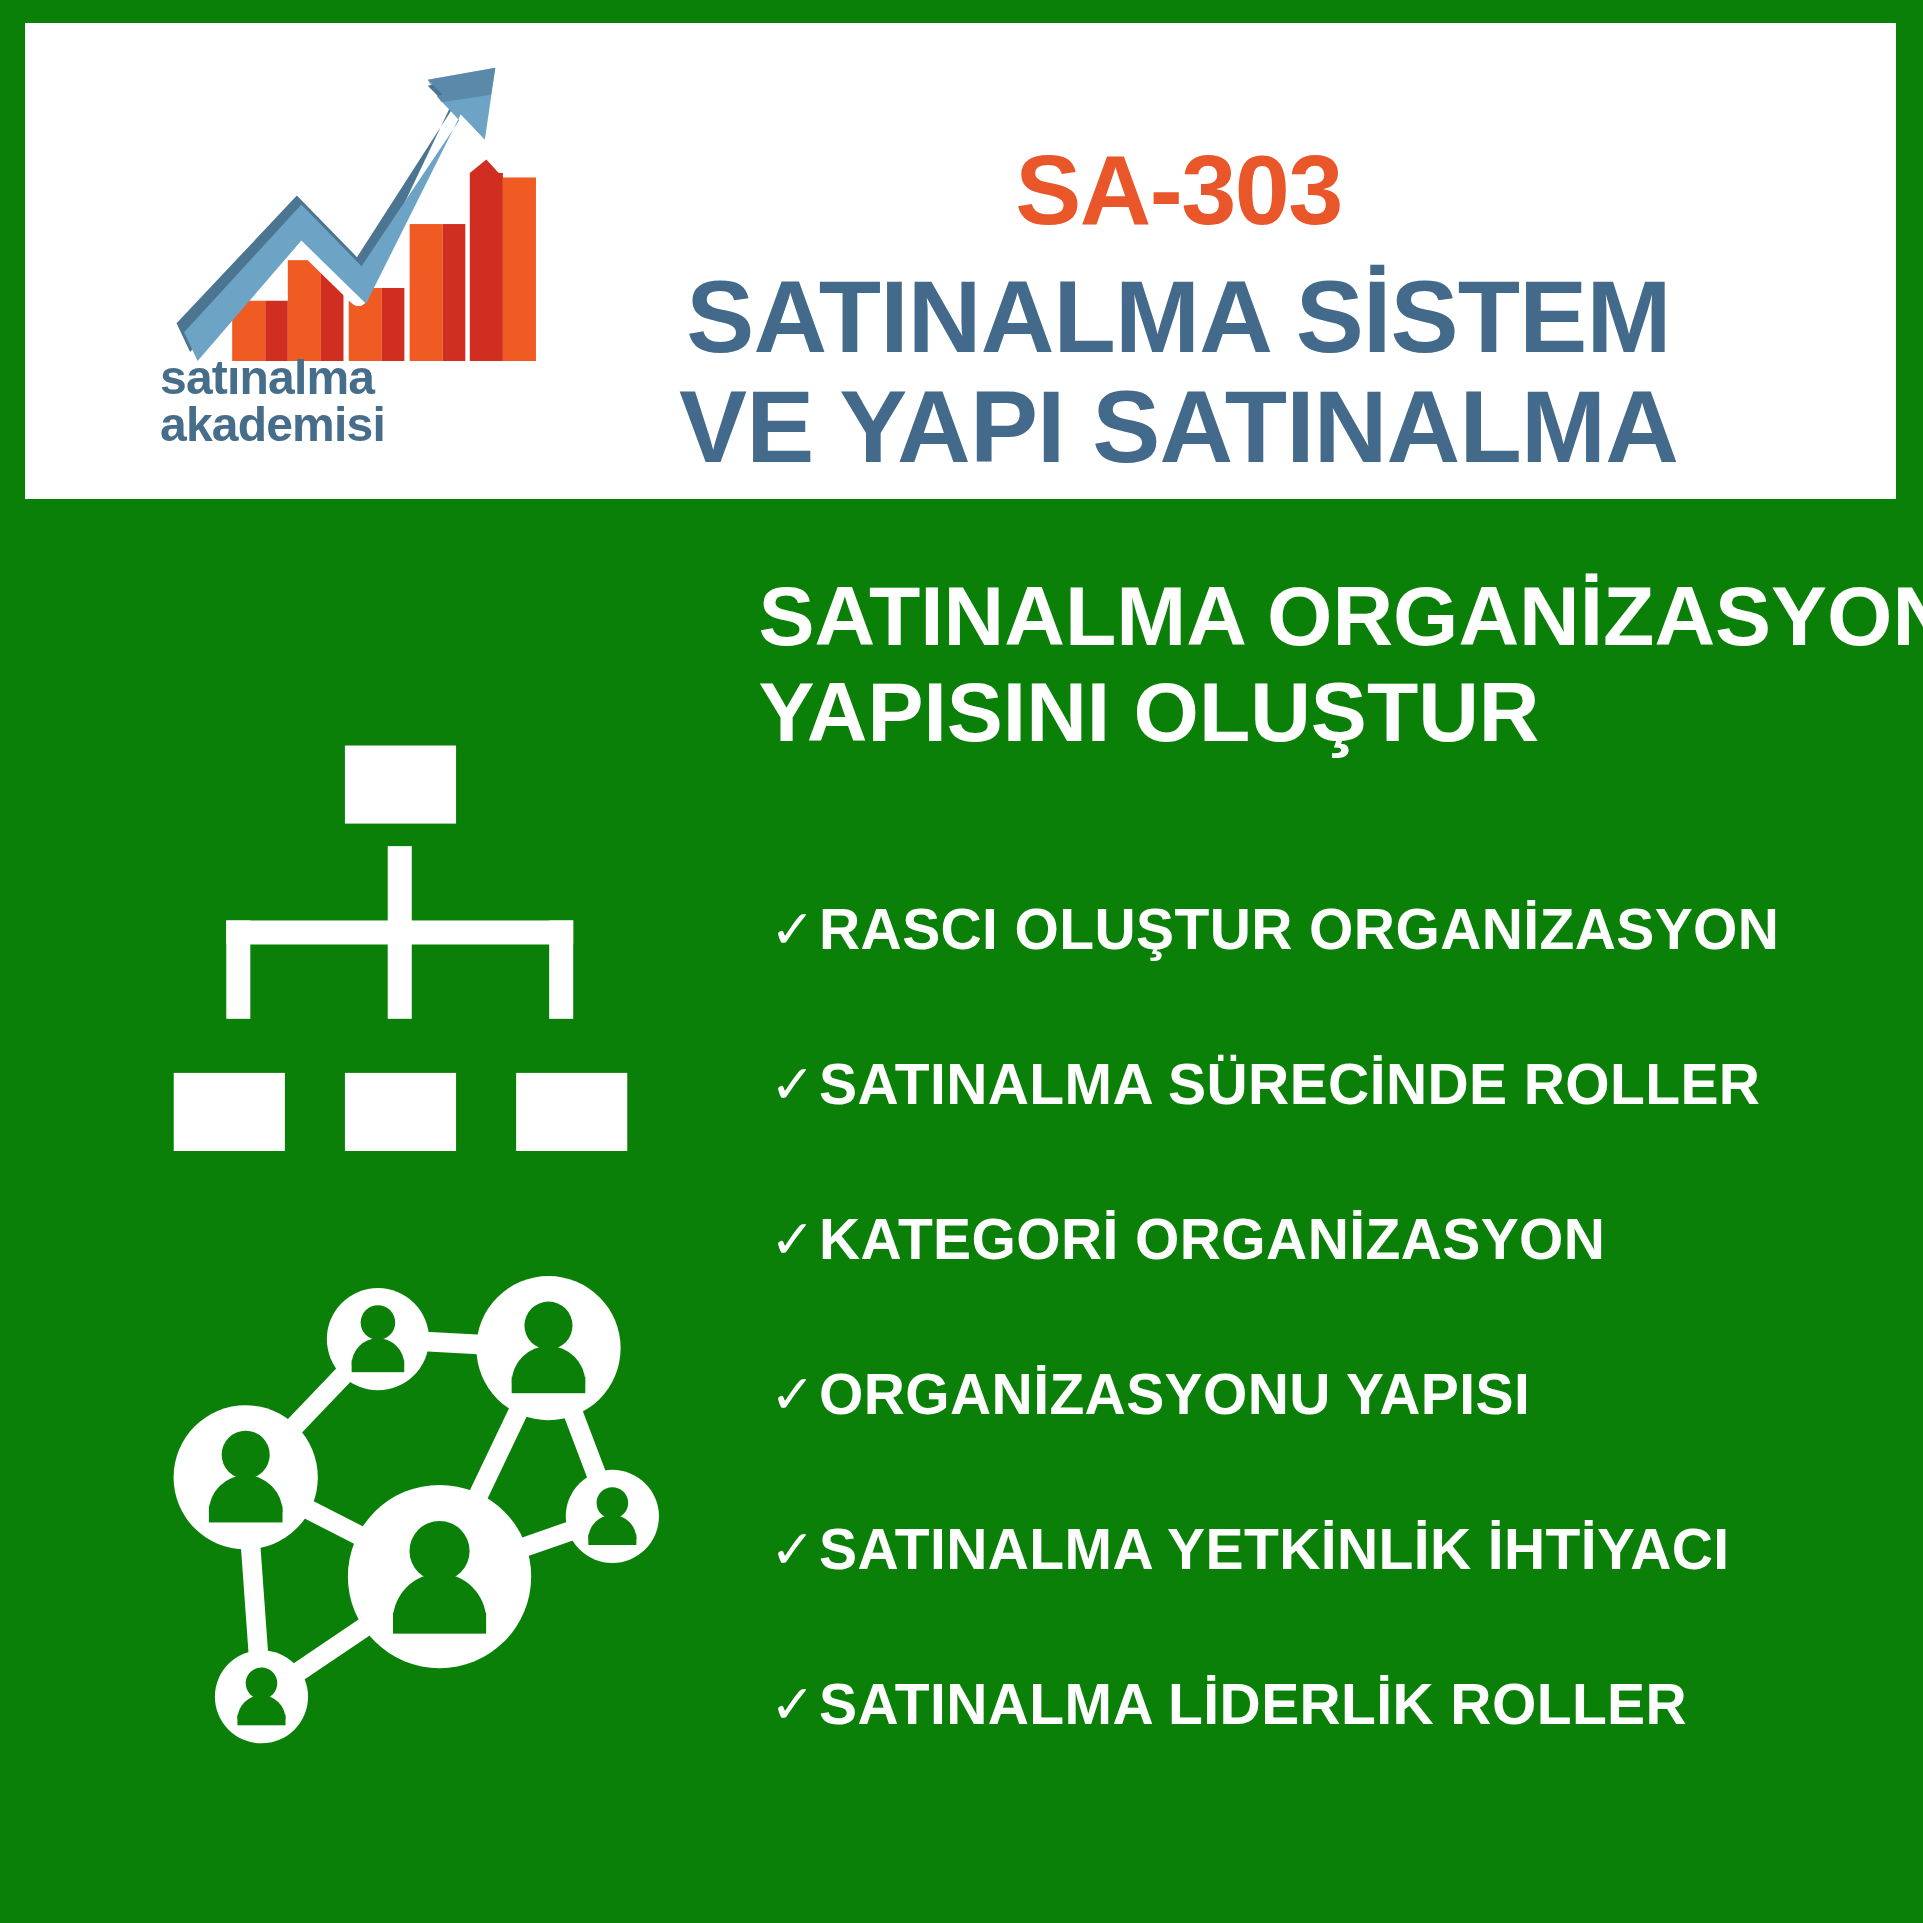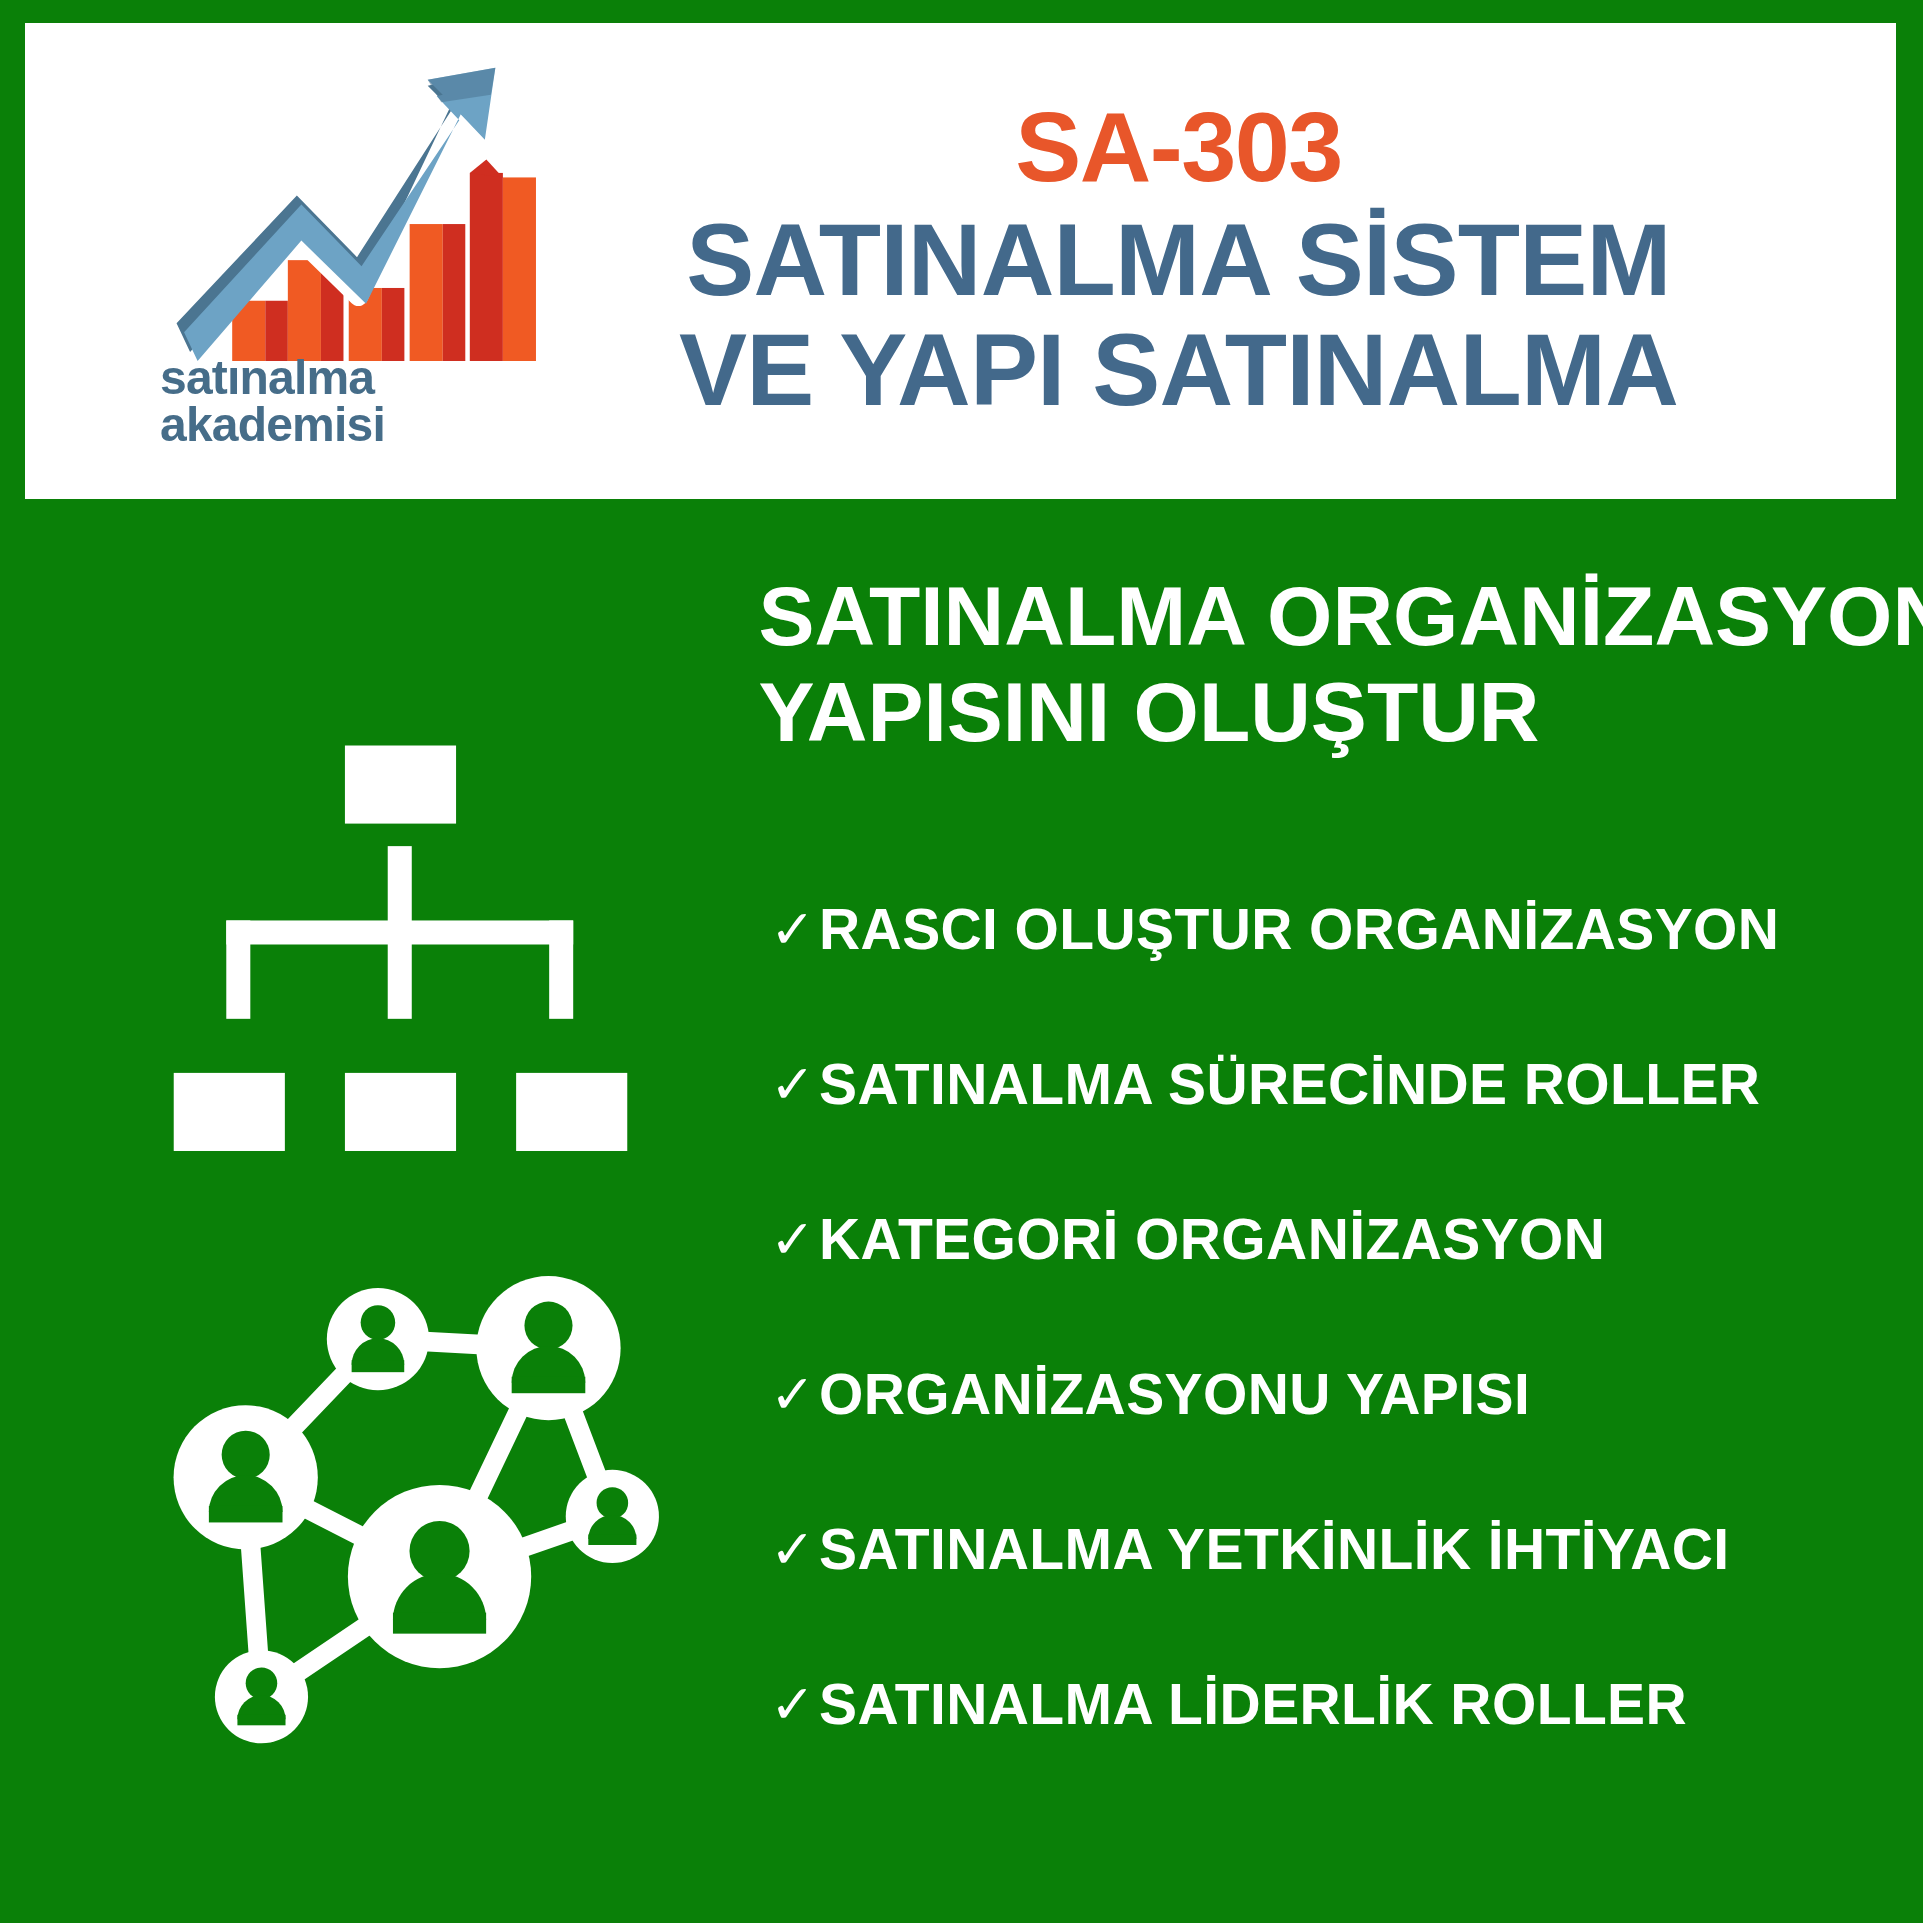--- a/index.html
+++ b/index.html
@@ -56,42 +56,42 @@
     letter-spacing: -0.8px;
   }
   .logo-wordmark .l2 { display: block; }
 
   
   .title-block {
     flex: 1 1 auto;
     height: 100%;
     display: flex;
     flex-direction: column;
-    justify-content: center;
+    justify-content: flex-end;
     align-items: center;
     padding-right: 30px;
     box-sizing: border-box;
   }
   .course-code {
     color: #e8562a;
     font-weight: bold;
     font-size: 99px;
     line-height: 1.05;
     letter-spacing: -1.5px;
     margin: 0 0 4.5px 0;
     text-align: center;
   }
   .course-title {
     color: #43698b;
     font-weight: bold;
     font-size: 102px;
     line-height: 1.08;
     letter-spacing: -0.8px;
     text-align: center;
-    margin: 1px;
+    margin: 16px;
     white-space: nowrap;
   }
   .course-title .tl { display: block; }
 
   
   .body-area {
     position: absolute;
     left: 0;
     top: 498px;
     width: 1924px;

